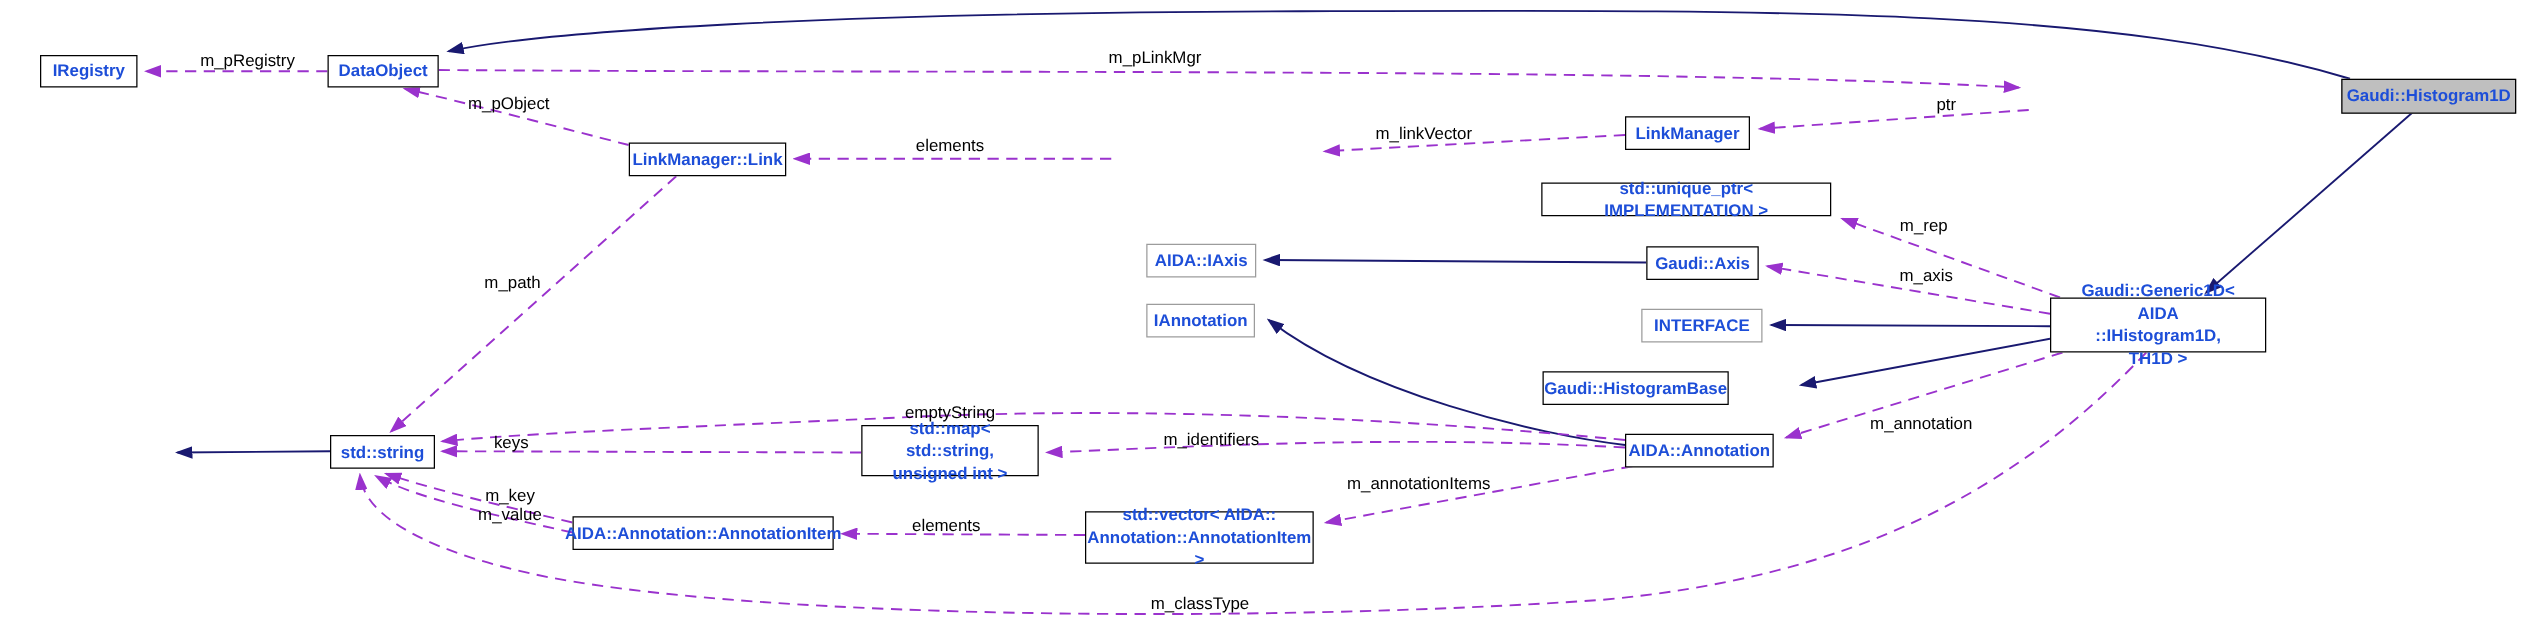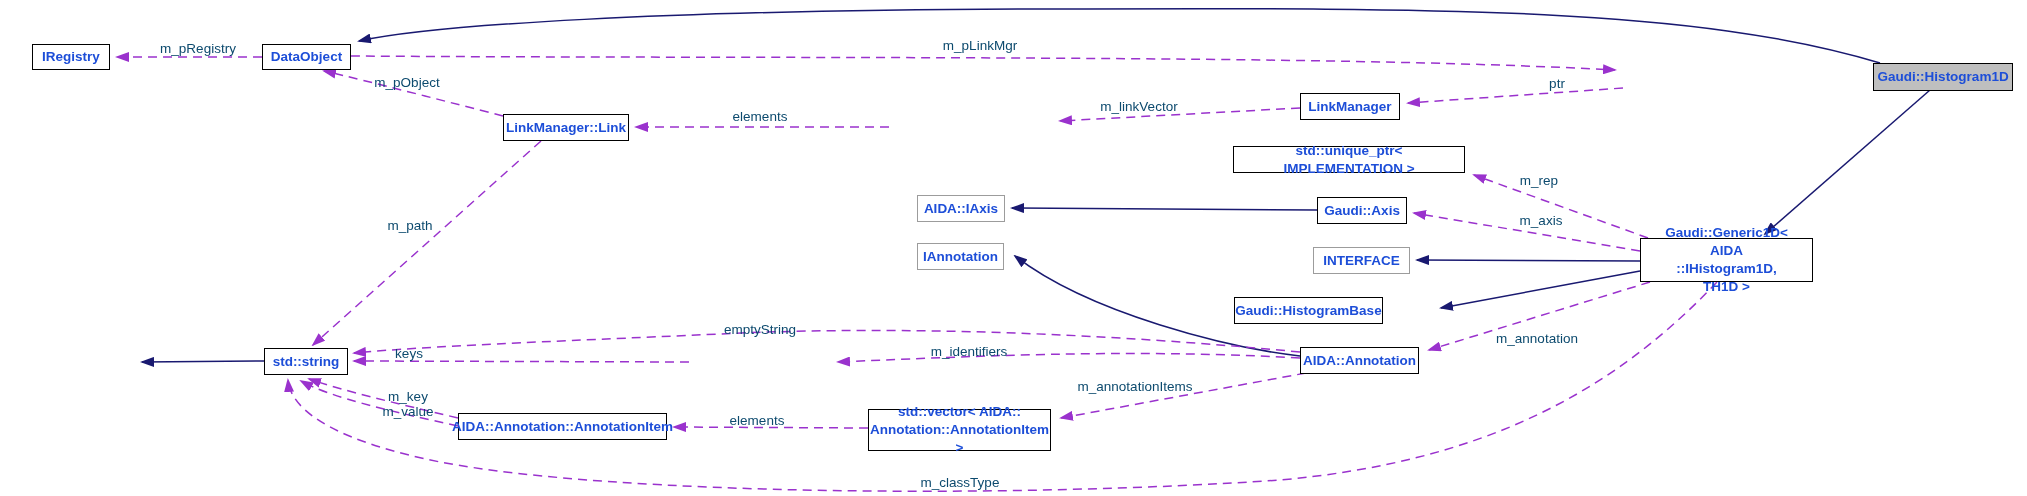--- a/index.html
+++ b/index.html
@@ -4,21 +4,21 @@
 <style>
   html,body{margin:0;padding:0;background:#ffffff;}
   .canvas{position:relative;width:2027px;height:496px;background:#ffffff;
           font-family:"Liberation Sans",sans-serif;overflow:hidden;}
   .edges{position:absolute;left:0;top:0;}
   .node{position:absolute;box-sizing:border-box;display:flex;align-items:center;justify-content:center;
         text-align:center;font-size:13.5px;line-height:18px;color:#1d4ed8;background:#fff;
         border:1.4px solid #000;white-space:pre-line;padding:1px 17px;font-weight:bold;}
   .node.main{background:#bfbfbf;border-width:1.6px;}
   .node.external{border-color:#9c9c9c;border-width:1.2px;}
-  .edge-label{position:absolute;font-size:13.5px;color:#0c4a6e;white-space:nowrap;transform:translateX(-50%);}
+  .edge-label{position:absolute;font-size:13.5px;color:#000000;white-space:nowrap;transform:translateX(-50%);}
 </style>
 </head>
 <body>
 
 <div class="canvas">
 
   <svg class="edges" width="2027" height="496" viewBox="0 0 2027 496">
     <defs>
       <marker id="arr-nav" markerUnits="userSpaceOnUse" markerWidth="14" markerHeight="10" refX="12" refY="5" orient="auto">
         <path d="M0,0 L14,5 L0,10 z" fill="#191970"></path>
@@ -68,26 +68,28 @@
   <div class="node" style="left:1233px;top:146px;width:232px;height:27px;">std::unique_ptr&lt; IMPLEMENTATION &gt;</div>
   <div class="node external" style="left:917px;top:195px;width:88px;height:27px;">AIDA::IAxis</div>
   <div class="node" style="left:1317px;top:197px;width:90px;height:27px;">Gaudi::Axis</div>
   <div class="node external" style="left:917px;top:243px;width:87px;height:27px;">IAnnotation</div>
   <div class="node external" style="left:1313px;top:247px;width:97px;height:27px;">INTERFACE</div>
   <div class="node" style="left:1640px;top:238px;width:173px;height:44px;">Gaudi::Generic1D&lt; AIDA
 ::IHistogram1D, TH1D &gt;</div>
   <div class="node" style="left:1234px;top:297px;width:149px;height:27px;">Gaudi::HistogramBase</div>
   <div class="node" style="left:1300px;top:347px;width:119px;height:27px;">AIDA::Annotation</div>
   <div class="node" style="left:264px;top:348px;width:84px;height:27px;">std::string</div>
+  <div class="node" style="left:689px;top:340px;width:142px;height:41px;">std::map&lt; std::string,
+unsigned int &gt;</div>
   <div class="node" style="left:458px;top:413px;width:209px;height:27px;">AIDA::Annotation::AnnotationItem</div>
   <div class="node" style="left:868px;top:409px;width:183px;height:42px;">std::vector&lt; AIDA::
 Annotation::AnnotationItem &gt;</div>
 
   <span class="edge-label" style="left:198px;top:41px;">m_pRegistry</span>
-  <span class="edge-label" style="left:980px;top:38px;text-align:center;">m_pLinkMgr</span>
+  <span class="edge-label" style="left:924px;top:38px;text-align:center;">m_pLinkMgr</span>
   <span class="edge-label" style="left:1557px;top:76px;">ptr</span>
   <span class="edge-label" style="left:1139px;top:99px;">m_linkVector</span>
   <span class="edge-label" style="left:760px;top:109px;">elements</span>
   <span class="edge-label" style="left:407px;top:75px;">m_pObject</span>
   <span class="edge-label" style="left:410px;top:218px;">m_path</span>
   <span class="edge-label" style="left:1539px;top:173px;">m_rep</span>
   <span class="edge-label" style="left:1541px;top:213px;">m_axis</span>
   <span class="edge-label" style="left:1537px;top:292px;margin-top:39px;">m_annotation</span>
   <span class="edge-label" style="left:969px;top:344px;">m_identifiers</span>
   <span class="edge-label" style="left:760px;top:322px;">emptyString</span>

